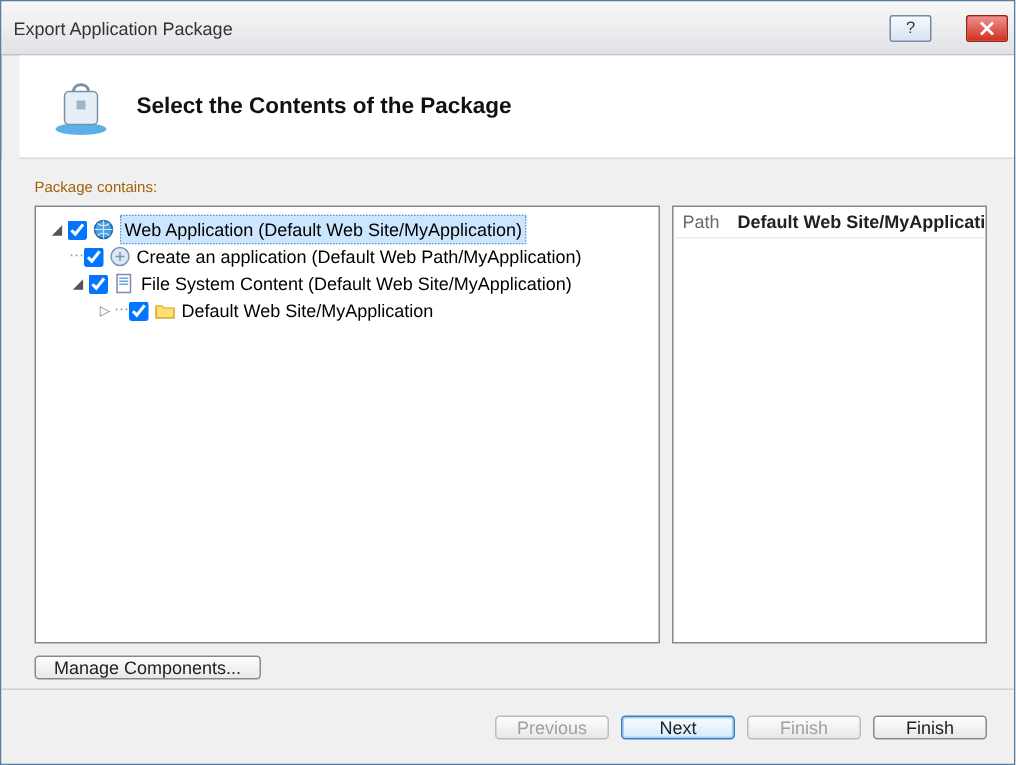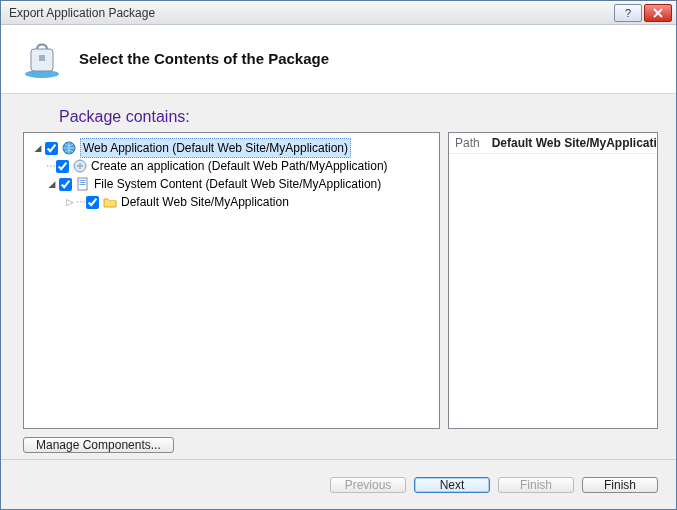--- a/index.html
+++ b/index.html
@@ -14,26 +14,27 @@
   }
   .window {
     width: 677px;
     height: 510px;
     background: #f0f0f0;
     border: 1px solid #5a7ca0;
     display: flex;
     flex-direction: column;
   }
   .titlebar {
-    height: 24px;
+    height: 36px;
     background: linear-gradient(#f8f8f8, #e0e2e6);
     display: flex;
     align-items: center;
     padding: 0 4px 0 8px;
     border-bottom: 1px solid #c0c4cc;
+    gap: 21px;
   }
   .titlebar .title {
     flex: 1;
     color: #333;
     font-size: 12px;
   }
   .tb-btn {
     width: 28px;
     height: 18px;
     margin-left: 2px;
@@ -51,44 +52,44 @@
     border: 1px solid #a02010;
     color: #fff;
     font-weight: bold;
   }
   .header {
     display: flex;
     align-items: center;
     padding: 12px 18px 14px 20px;
     background: #fff;
     border-bottom: 1px solid #d8d8d8;
+    margin-left: 12px;
   }
   .header-icon {
     width: 42px;
     height: 42px;
     margin-right: 16px;
     position: relative;
   }
   .header-title {
     font-size: 15px;
     font-weight: bold;
     color: #111;
   }
   .body {
     flex: 1;
     padding: 14px 18px 6px 22px;
     display: flex;
     flex-direction: column;
     background: #f0f0f0;
   }
   .label {
-    font-size: 16px;
-    color: #4c1d95;
+    font-size: 10px;
+    color: #a16207;
     margin-bottom: 6px;
-    margin-left: 36px;
   }
   .panels {
     flex: 1;
     display: flex;
     gap: 8px;
     min-height: 0;
   }
   .pane {
     background: #fff;
     border: 1px solid #828790;

